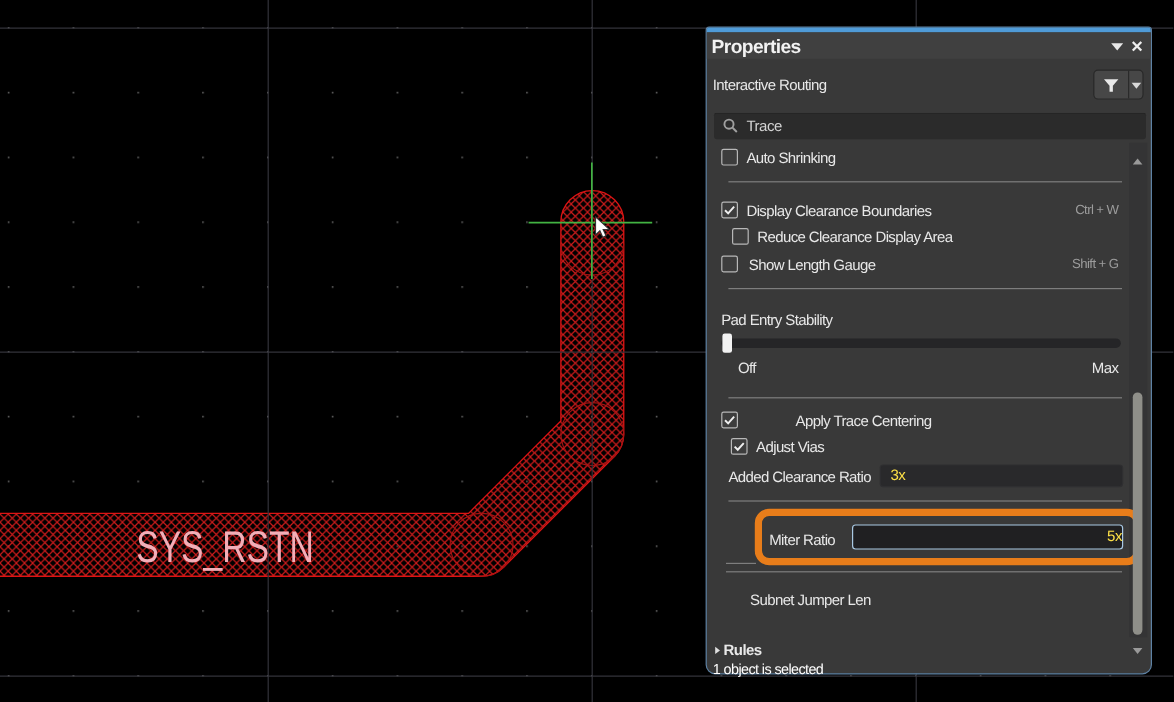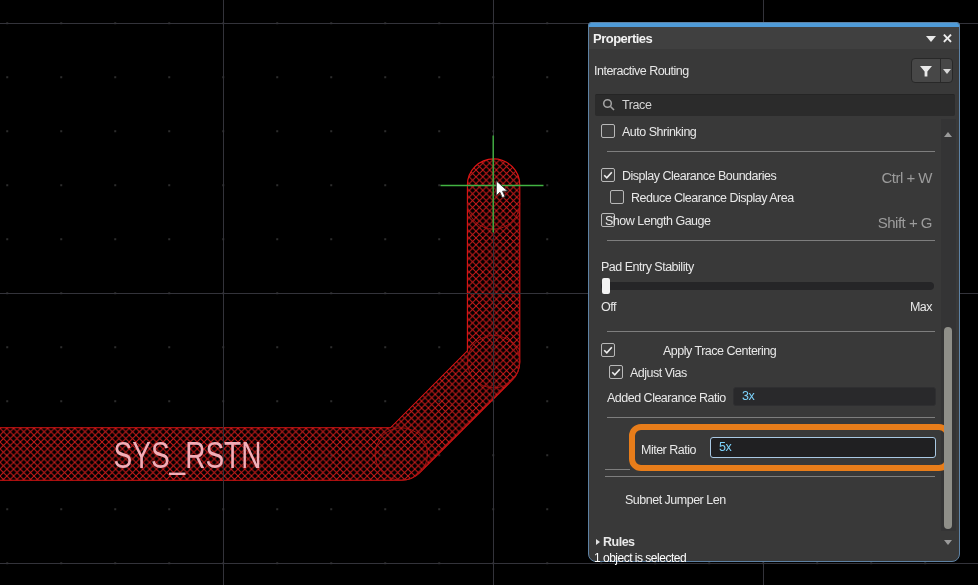--- a/index.html
+++ b/index.html
@@ -1,25 +1,25 @@
 <!DOCTYPE html>
 <html><head>
 <meta charset="utf-8">
 <style>
   html,body{margin:0;padding:0;width:978px;height:585px;overflow:hidden;background:#000;
     font-family:"Liberation Sans",sans-serif;}
   #panel{position:absolute;left:588px;top:22px;width:372px;height:540px;box-sizing:border-box;
     background:#393939;border:1px solid #5e82a4;border-radius:3px 3px 8px 8px;overflow:hidden;}
   #panel .abs{position:absolute;}
   .lbl{font-size:12.5px;letter-spacing:-0.5px;color:#e8e8e8;white-space:nowrap;}
-  .dim{font-size:15px;letter-spacing:-0.5px;color:#9c9c9c;white-space:nowrap;}
+  .dim{font-size:11px;letter-spacing:-0.5px;color:#9c9c9c;white-space:nowrap;}
   .sep{position:absolute;height:1px;background:#7e7e7e;}
   .cb{position:absolute;width:12px;height:12px;background:#3d3d3d;border:1px solid #b8b8b8;border-radius:2px;}
   .inp{position:absolute;box-sizing:border-box;background:#29292b;border:1px solid #2f2f31;border-radius:3px;
-    color:#7dd3fc;font-size:12.5px;letter-spacing:-0.4px;line-height:17px;padding-left:8px;}
+    color:#fde047;font-size:12.5px;letter-spacing:-0.4px;line-height:17px;padding-left:8px;}
 </style>
 </head>
 <body>
 <svg width="978" height="585" style="position:absolute;left:0;top:0">
   <defs>
     <pattern id="dots" x="6.5" y="22.5" width="54" height="54" patternUnits="userSpaceOnUse">
       <rect x="0" y="0" width="1.3" height="1.3" fill="#686868"></rect>
     </pattern>
     <pattern id="hatch" width="6.8" height="6.8" patternUnits="userSpaceOnUse">
       <path d="M0,0 L6.8,6.8 M6.8,0 L0,6.8" stroke="#cc1b1b" stroke-width="1"></path>
@@ -51,21 +51,21 @@
     <line x1="493.2" y1="135.5" x2="493.2" y2="232.5"></line>
   </g>
   <g transform="translate(496,180.5)">
     <path d="M0.3,0.3 L0.3,15.2 L3.9,11.8 L6.3,17.2 L9.0,16.0 L6.6,10.7 L11.5,10.5 Z" fill="#ffffff" stroke="#333" stroke-width="0.9"></path>
   </g>
 </svg>
 
 <div id="panel">
   <div class="abs" style="left:-1px;top:-1px;width:372px;height:5px;background:#4f9bd8;"></div>
   <div class="abs" style="left:-1px;top:4px;width:372px;height:22px;background:#404040;"></div>
-  <div class="abs lbl" style="left:4px;top:8px;font-weight:bold;font-size:13px;color:#f2f2f2;text-align:center;">Properties</div>
+  <div class="abs lbl" style="left:4px;top:8px;font-weight:bold;font-size:16px;color:#f2f2f2;text-align:center;">Properties</div>
   <div class="abs" style="left:337px;top:13px;width:0;height:0;border-left:5px solid transparent;border-right:5px solid transparent;border-top:6px solid #e8e8e8;"></div>
   <div class="abs" style="left:353px;top:7.5px;color:#efefef;font-size:13px;font-weight:bold;">✕</div>
 
   <div class="abs lbl" style="left:5px;top:41px;">Interactive Routing</div>
   <div class="abs" style="left:322px;top:35px;width:42px;height:25px;box-sizing:border-box;background:#474747;border:1px solid #282828;border-radius:4px;"></div>
   <div class="abs" style="left:350.5px;top:36px;width:1px;height:23px;background:#2a2a2a;"></div>
   <svg class="abs" style="left:330px;top:42px;" width="14" height="13">
     <path d="M1,1 L13,1 L8.4,6.5 L8.4,11.5 L5.6,11.5 L5.6,6.5 Z" fill="#e8e8e8"></path>
   </svg>
   <div class="abs" style="left:354px;top:46px;width:0;height:0;border-left:4px solid transparent;border-right:4px solid transparent;border-top:5px solid #d8d8d8;"></div>
@@ -87,29 +87,29 @@
   <svg class="abs" style="left:13px;top:146px;" width="12" height="12">
       <path d="M2.2,6.2 L4.8,8.8 L9.8,3.2" fill="none" stroke="#eeeeee" stroke-width="1.6"></path>
     </svg>
   <div class="abs lbl" style="left:33px;top:146px;">Display Clearance Boundaries</div>
   <div class="abs dim" style="right:27px;top:146px;">Ctrl + W</div>
 
   <div class="cb" style="left:21px;top:167px;"></div>
   <div class="abs lbl" style="left:42px;top:168px;">Reduce Clearance Display Area</div>
 
   <div class="cb" style="left:12px;top:190px;"></div>
-  <div class="abs lbl" style="left:16px;top:191px;">Show Length Gauge</div>
+  <div class="abs lbl" style="left:35px;top:191px;">Show Length Gauge</div>
   <div class="abs dim" style="right:27px;top:191px;">Shift + G</div>
 
   <div class="sep" style="left:18px;top:216.5px;width:328px;"></div>
 
   <div class="abs lbl" style="left:12px;top:237px;">Pad Entry Stability</div>
   <div class="abs" style="left:12px;top:259px;width:333px;height:8px;background:#252527;border-radius:4px;"></div>
   <div class="abs" style="left:13px;top:255px;width:8px;height:16px;background:#f2f2f2;border-radius:2px;"></div>
-  <div class="abs lbl" style="left:12px;top:277px;">Off</div>
+  <div class="abs lbl" style="left:26px;top:277px;">Off</div>
   <div class="abs lbl" style="right:27px;top:277px;margin-left:12px;">Max</div>
 
   <div class="sep" style="left:18px;top:307.5px;width:328px;"></div>
 
   <div class="cb" style="left:12px;top:320px;"></div>
   <svg class="abs" style="left:13px;top:321px;" width="12" height="12">
       <path d="M2.2,6.2 L4.8,8.8 L9.8,3.2" fill="none" stroke="#eeeeee" stroke-width="1.6"></path>
     </svg>
   <div class="abs lbl" style="left:33px;top:321px;margin-left:41px;">Apply Trace Centering</div>
 
@@ -119,21 +119,21 @@
     </svg>
   <div class="abs lbl" style="left:41px;top:343px;">Adjust Vias</div>
 
   <div class="abs lbl" style="left:18px;top:368px;">Added Clearance Ratio</div>
   <div class="inp" style="left:144px;top:364px;width:203px;height:19px;">3x</div>
 
   <div class="sep" style="left:18px;top:393.5px;width:328px;"></div>
 
   <div class="abs" style="left:40px;top:401px;width:322px;height:47px;box-sizing:border-box;border:6px solid #e87d1a;border-radius:12px;"></div>
   <div class="abs lbl" style="left:52px;top:420px;">Miter Ratio</div>
-  <div class="inp" style="left:121px;top:414px;width:226px;height:21px;background:#202022;border:1px solid #a9c9e4;line-height:19px;">5x</div>
+  <div class="inp" style="left:121px;top:414px;width:226px;height:21px;background:#202022;border:1px solid #a9c9e4;line-height:19px;text-align:right;">5x</div>
 
   <div class="sep" style="left:16px;top:446px;width:25px;"></div>
   <div class="sep" style="left:16px;top:452.5px;width:330px;"></div>
 
   <div class="abs lbl" style="left:12px;top:470px;margin-left:24px;">Subnet Jumper Len</div>
 
   <div class="abs" style="left:355px;top:109px;width:0;height:0;border-left:4px solid transparent;border-right:4px solid transparent;border-bottom:5px solid #9a9a9a;"></div>
   <div class="abs" style="left:355px;top:304px;width:8px;height:202px;background:#8f8f89;border-radius:4px;"></div>
   <div class="abs" style="left:355px;top:517px;width:0;height:0;border-left:4px solid transparent;border-right:4px solid transparent;border-top:5px solid #9a9a9a;"></div>
 

